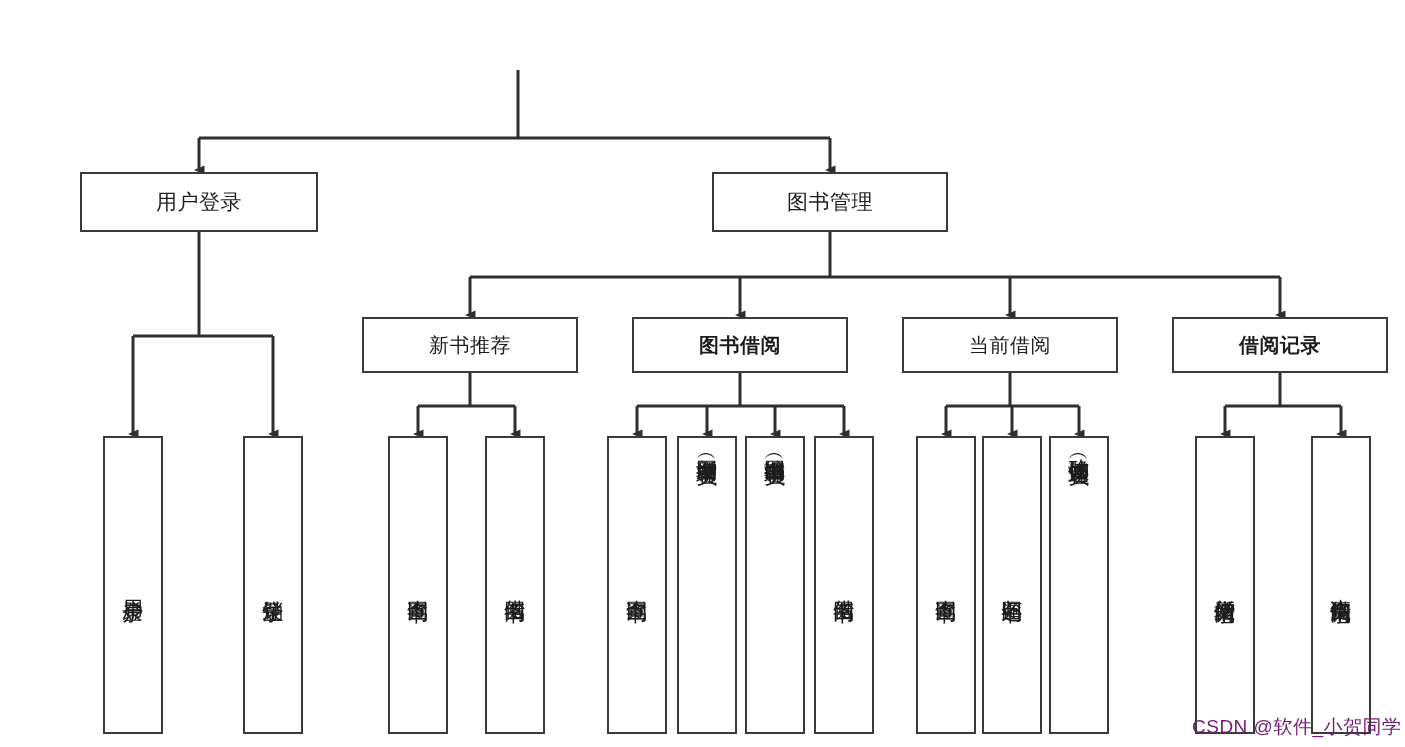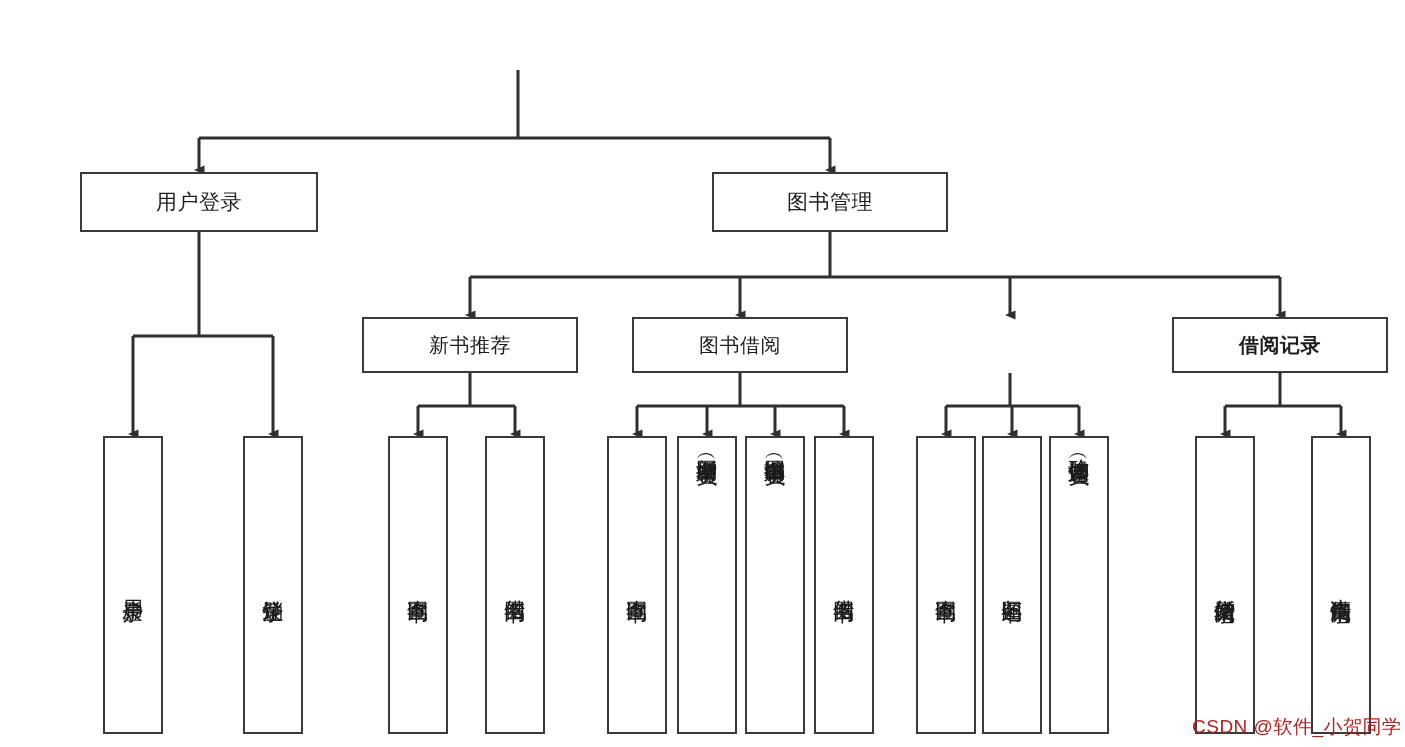--- a/index.html
+++ b/index.html
@@ -62,21 +62,21 @@
     letter-spacing: 1px;
     white-space: nowrap;
     color: #1c1c1c;
   }
   .node-leaf.topalign {
     align-items: flex-start;
   }
   .watermark {
     position: absolute;
     font-size: 19px;
-    color: #b91c1c;
+    color: #701a75;
     white-space: nowrap;
     z-index: 3;
     letter-spacing: 0.5px;
   }
 </style>
 </head>
 <body>
 
 <div id="canvas">
 
@@ -136,22 +136,25 @@
   <div class="node node-l1" style="left:80px; top:172px; width:238px; height:60px;">
     <span>用户登录</span>
   </div>
   <div class="node node-l1" style="left:712px; top:172px; width:236px; height:60px;">
     <span>图书管理</span>
   </div>
 
   <div class="node node-l2" style="left:362px; top:317px; width:216px; height:56px;">
     <span>新书推荐</span>
   </div>
-  <div class="node node-l2" style="left:632px; top:317px; width:216px; height:56px;">
+  <div class="node node-l2" style="left:632px; top:317px; width:216px; height:56px;font-weight:bold;">
     <span>图书借阅</span>
+  </div>
+  <div class="node node-l2" style="left:902px; top:317px; width:216px; height:56px;">
+    <span>当前借阅</span>
   </div>
   <div class="node node-l2" style="left:1172px; top:317px; width:216px; height:56px;font-weight:bold;">
     <span>借阅记录</span>
   </div>
 
   <div class="node node-leaf" style="left:103px; top:436px; width:60px; height:298px;">
     <span class="vtext">用户登录</span>
   </div>
   <div class="node node-leaf" style="left:243px; top:436px; width:60px; height:298px;">
     <span class="vtext">注销登录</span>

